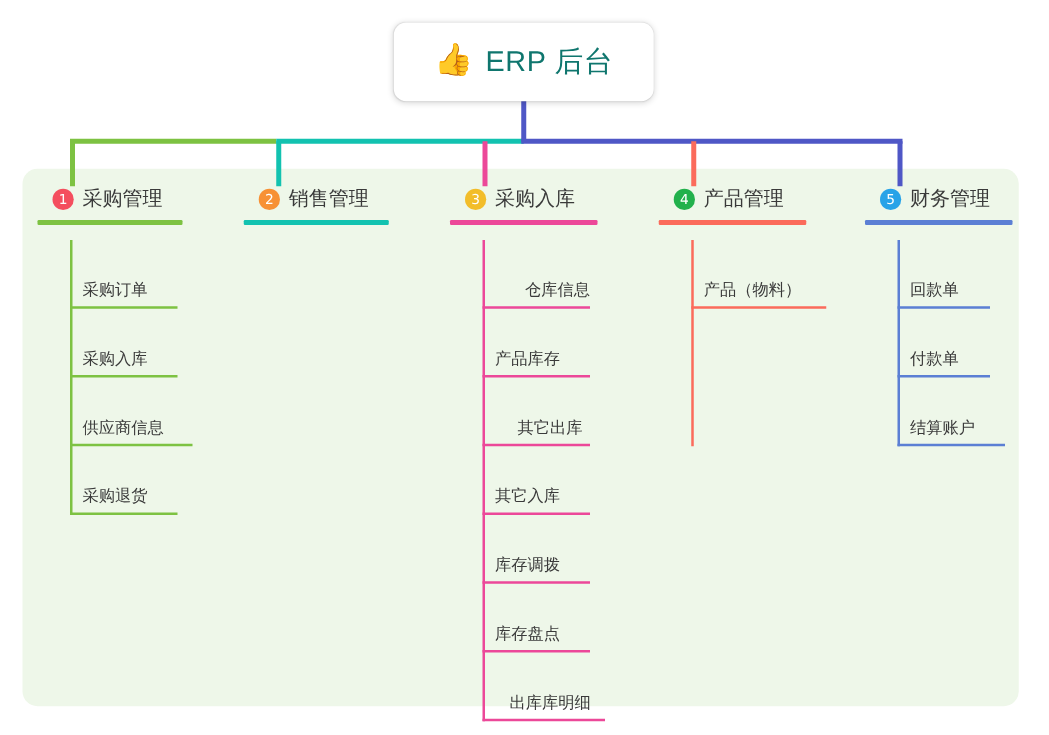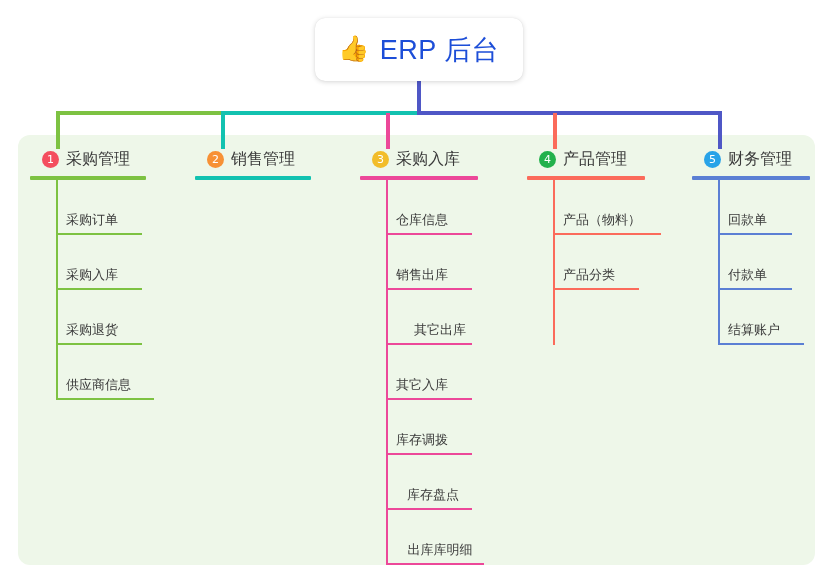--- a/index.html
+++ b/index.html
@@ -29,22 +29,22 @@
     gap: 10px;
     z-index: 6;
   }
   .title-emoji {
     font-size: 25px;
     line-height: 1;
     display: inline-block;
     transform: translateY(-1px);
   }
   .title-text {
-    font-size: 27px;
-    color: #1d4ed8;
+    font-size: 23px;
+    color: #0f766e;
     letter-spacing: 0.5px;
     white-space: nowrap;
   }
 
   
   .trunk {
     position: absolute;
     left: 417px; top: 80px;
     width: 4px; height: 33px;
     background: #4f57c6;
@@ -103,21 +103,21 @@
     white-space: nowrap;
   }
   .head-rule {
     height: 4px;
     margin-top: 5px;
     border-radius: 1px;
   }
 
   .leaf-wrap {
     position: relative;
-    margin-top: 0;
+    margin-top: 12px;
   }
   .spine {
     position: absolute;
     left: 26px; top: 0;
     width: 2px;
     z-index: 1;
   }
   .leaf {
     position: relative;
     height: 55px;
@@ -184,57 +184,57 @@
               <div class="leaf-rule" style="background: rgb(125, 194, 66);"></div>
             </div>
           </div>
           <div class="leaf">
             <div class="leaf-inner" style="width: 86px;">
               <span class="leaf-label">采购入库</span>
               <div class="leaf-rule" style="background: rgb(125, 194, 66);"></div>
             </div>
           </div>
           <div class="leaf">
-            <div class="leaf-inner" style="width: 86px;">
-              <span class="leaf-label">采购退货</span>
-              <div class="leaf-rule" style="background: rgb(125, 194, 66);"></div>
-            </div>
-          </div>
-          <div class="leaf">
             <div class="leaf-inner" style="width: 98px;">
               <span class="leaf-label">供应商信息</span>
               <div class="leaf-rule" style="background: rgb(125, 194, 66);"></div>
             </div>
           </div>
+          <div class="leaf">
+            <div class="leaf-inner" style="width: 86px;">
+              <span class="leaf-label">采购退货</span>
+              <div class="leaf-rule" style="background: rgb(125, 194, 66);"></div>
+            </div>
+          </div>
         </div>
       </div>
       <div class="column" style="left: 195px;">
         <div class="col-head">
           <span class="badge" style="background: rgb(247, 145, 53);">2</span>
           <span class="col-title">销售管理</span>
         </div>
         <div class="head-rule" style="width: 116px; background: rgb(18, 194, 176);"></div>
       </div>
       <div class="column" style="left: 360px;">
         <div class="col-head">
           <span class="badge" style="background: rgb(242, 189, 42);">3</span>
           <span class="col-title">采购入库</span>
         </div>
         <div class="head-rule" style="width: 118px; background: rgb(236, 72, 153);"></div>
         <div class="leaf-wrap">
           <div class="spine" style="background: rgb(236, 72, 153); height: 385px;"></div>
           <div class="leaf">
-            <div class="leaf-inner" style="width: 86px;">
+            <div class="leaf-inner" style="width: 86px; text-align: right;">
               <span class="leaf-label">仓库信息</span>
               <div class="leaf-rule" style="background: rgb(236, 72, 153);"></div>
             </div>
           </div>
           <div class="leaf">
             <div class="leaf-inner" style="width: 86px;">
-              <span class="leaf-label">销售出库</span>
+              <span class="leaf-label">产品库存</span>
               <div class="leaf-rule" style="background: rgb(236, 72, 153);"></div>
             </div>
           </div>
           <div class="leaf">
             <div class="leaf-inner" style="width: 86px; padding-left: 18px;">
               <span class="leaf-label">其它出库</span>
               <div class="leaf-rule" style="background: rgb(236, 72, 153);"></div>
             </div>
           </div>
           <div class="leaf">
@@ -243,21 +243,21 @@
               <div class="leaf-rule" style="background: rgb(236, 72, 153);"></div>
             </div>
           </div>
           <div class="leaf">
             <div class="leaf-inner" style="width: 86px;">
               <span class="leaf-label">库存调拨</span>
               <div class="leaf-rule" style="background: rgb(236, 72, 153);"></div>
             </div>
           </div>
           <div class="leaf">
-            <div class="leaf-inner" style="width: 86px; padding-left: 11px;">
+            <div class="leaf-inner" style="width: 86px;">
               <span class="leaf-label">库存盘点</span>
               <div class="leaf-rule" style="background: rgb(236, 72, 153);"></div>
             </div>
           </div>
           <div class="leaf">
             <div class="leaf-inner" style="width: 98px; text-align: center;">
               <span class="leaf-label">出库库明细</span>
               <div class="leaf-rule" style="background: rgb(236, 72, 153);"></div>
             </div>
           </div>
@@ -270,26 +270,20 @@
         </div>
         <div class="head-rule" style="width: 118px; background: rgb(251, 107, 91);"></div>
         <div class="leaf-wrap">
           <div class="spine" style="background: rgb(251, 107, 91); height: 165px;"></div>
           <div class="leaf">
             <div class="leaf-inner" style="width: 108px;">
               <span class="leaf-label">产品（物料）</span>
               <div class="leaf-rule" style="background: rgb(251, 107, 91);"></div>
             </div>
           </div>
-          <div class="leaf">
-            <div class="leaf-inner" style="width: 86px;">
-              <span class="leaf-label">产品分类</span>
-              <div class="leaf-rule" style="background: rgb(251, 107, 91);"></div>
-            </div>
-          </div>
         </div>
       </div>
       <div class="column" style="left: 692px;">
         <div class="col-head">
           <span class="badge" style="background: rgb(40, 163, 232);">5</span>
           <span class="col-title">财务管理</span>
         </div>
         <div class="head-rule" style="width: 118px; background: rgb(91, 127, 212);"></div>
         <div class="leaf-wrap">
           <div class="spine" style="background: rgb(91, 127, 212); height: 165px;"></div>

